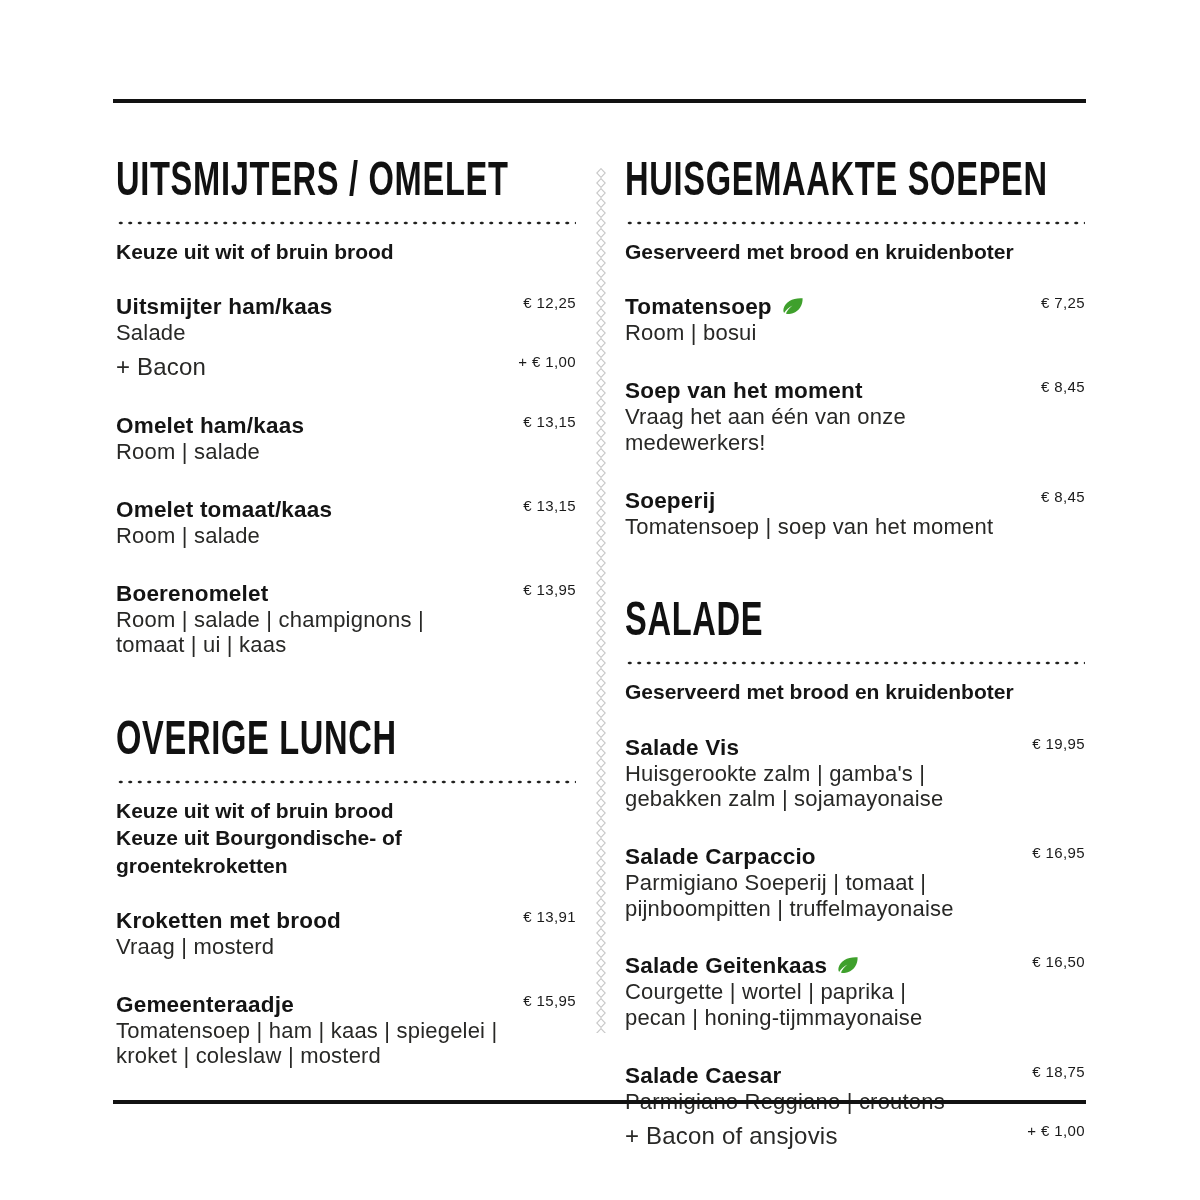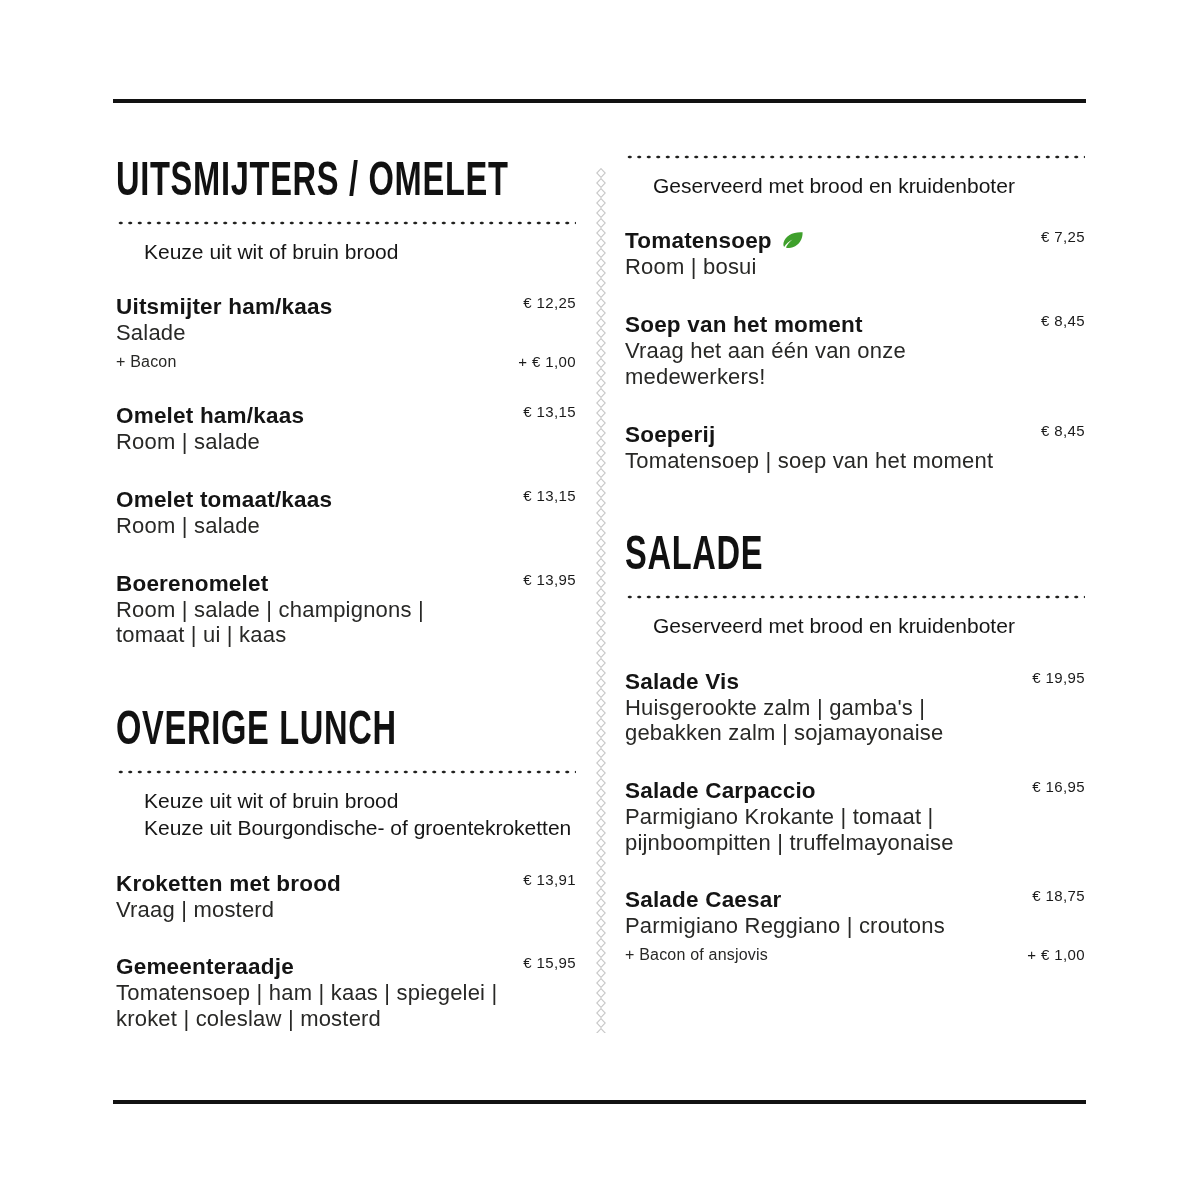--- a/index.html
+++ b/index.html
@@ -31,30 +31,30 @@
     transform:scaleX(0.68);
     transform-origin:0 100%;
   }
   .dotted{
     height:4px;margin-bottom:13px;
     background-image:radial-gradient(circle,#1d1d1b 1.5px,transparent 1.6px);
     background-size:9.5px 4px;
     background-repeat:repeat-x;
     background-position:0 50%;
   }
-  .note{font-size:21px;font-weight:400;line-height:1.3;color:#161616;margin-left:28px;}
+  .note{font-size:21px;font-weight:700;line-height:1.3;color:#161616;}
   .item{margin-top:32px;}
   .item.first{margin-top:29px;}
   .row{display:flex;justify-content:space-between;align-items:flex-start;}
   .name-wrap{display:flex;align-items:center;gap:8px;}
   .name{font-size:22.5px;font-weight:700;color:#141414;letter-spacing:0.2px;}
   .price{font-size:15px;font-weight:400;color:#1a1a1a;letter-spacing:0.4px;white-space:nowrap;}
   .desc{font-size:22px;line-height:1.17;color:#282826;letter-spacing:0.2px;}
   .extra{margin-top:7px;}
-  .extra-label{font-size:16px;color:#282826;letter-spacing:0.2px;}
+  .extra-label{font-size:24px;color:#282826;letter-spacing:0.2px;}
   .leaf{display:inline-block;line-height:0;}
 </style>
 </head>
 <body>
 
 <div class="page">
 
   <div class="rule top"></div>
 
   <svg class="divider" width="10" height="865" viewBox="0 0 10 865">
@@ -146,20 +146,21 @@
         <div class="desc">Tomatensoep | ham | kaas | spiegelei |</div>
         <div class="desc">kroket | coleslaw | mosterd</div>
       </div>
     </div>
 
   </div>
 
   <div class="col right">
 
     <div class="section">
+      <h2 class="section-title"><span class="stencil">HUISGEMAAKTE SOEPEN</span></h2>
       <div class="dotted"></div>
       <div class="note">Geserveerd met brood en kruidenboter</div>
 
       <div class="item first">
         <div class="row">
           <span class="name-wrap">
             <span class="name">Tomatensoep</span>
             <span class="leaf">
               <svg width="24" height="20" viewBox="0 0 24 20">
                 <path d="M22.6 1.2 C13 0.6 5.6 4.2 3.6 11.6 C3.1 13.6 3.5 15.2 4.1 15.9 C6 12.7 9 10 12.5 8.4 C9.8 10.6 7 13.8 5.9 16.4 C7.6 17.2 10.3 17.3 12.8 16.3 C19.6 13.7 22.8 7.9 22.6 1.2 Z" fill="#3fa02c"></path>
@@ -209,24 +210,39 @@
         <div class="desc">gebakken zalm | sojamayonaise</div>
       </div>
 
       <div class="item">
         <div class="row">
           <span class="name-wrap">
               <span class="name">Salade Carpaccio</span>
             </span>
           <span class="price">€ 16,95</span>
         </div>
-        <div class="desc">Parmigiano Krokante | tomaat |</div>
+        <div class="desc">Parmigiano Soeperij | tomaat |</div>
         <div class="desc">pijnboompitten | truffelmayonaise</div>
       </div>
 
+      <div class="item">
+        <div class="row">
+          <span class="name-wrap">
+            <span class="name">Salade Geitenkaas</span>
+            <span class="leaf">
+              <svg width="24" height="20" viewBox="0 0 24 20">
+                <path d="M22.6 1.2 C13 0.6 5.6 4.2 3.6 11.6 C3.1 13.6 3.5 15.2 4.1 15.9 C6 12.7 9 10 12.5 8.4 C9.8 10.6 7 13.8 5.9 16.4 C7.6 17.2 10.3 17.3 12.8 16.3 C19.6 13.7 22.8 7.9 22.6 1.2 Z" fill="#3fa02c"></path>
+              </svg>
+            </span>
+          </span>
+          <span class="price">€ 16,50</span>
+        </div>
+        <div class="desc">Courgette | wortel | paprika |</div>
+        <div class="desc">pecan | honing-tijmmayonaise</div>
+      </div>
 
       <div class="item">
         <div class="row">
           <span class="name-wrap">
               <span class="name">Salade Caesar</span>
             </span>
           <span class="price">€ 18,75</span>
         </div>
         <div class="desc">Parmigiano Reggiano | croutons</div>
         <div class="row extra">

